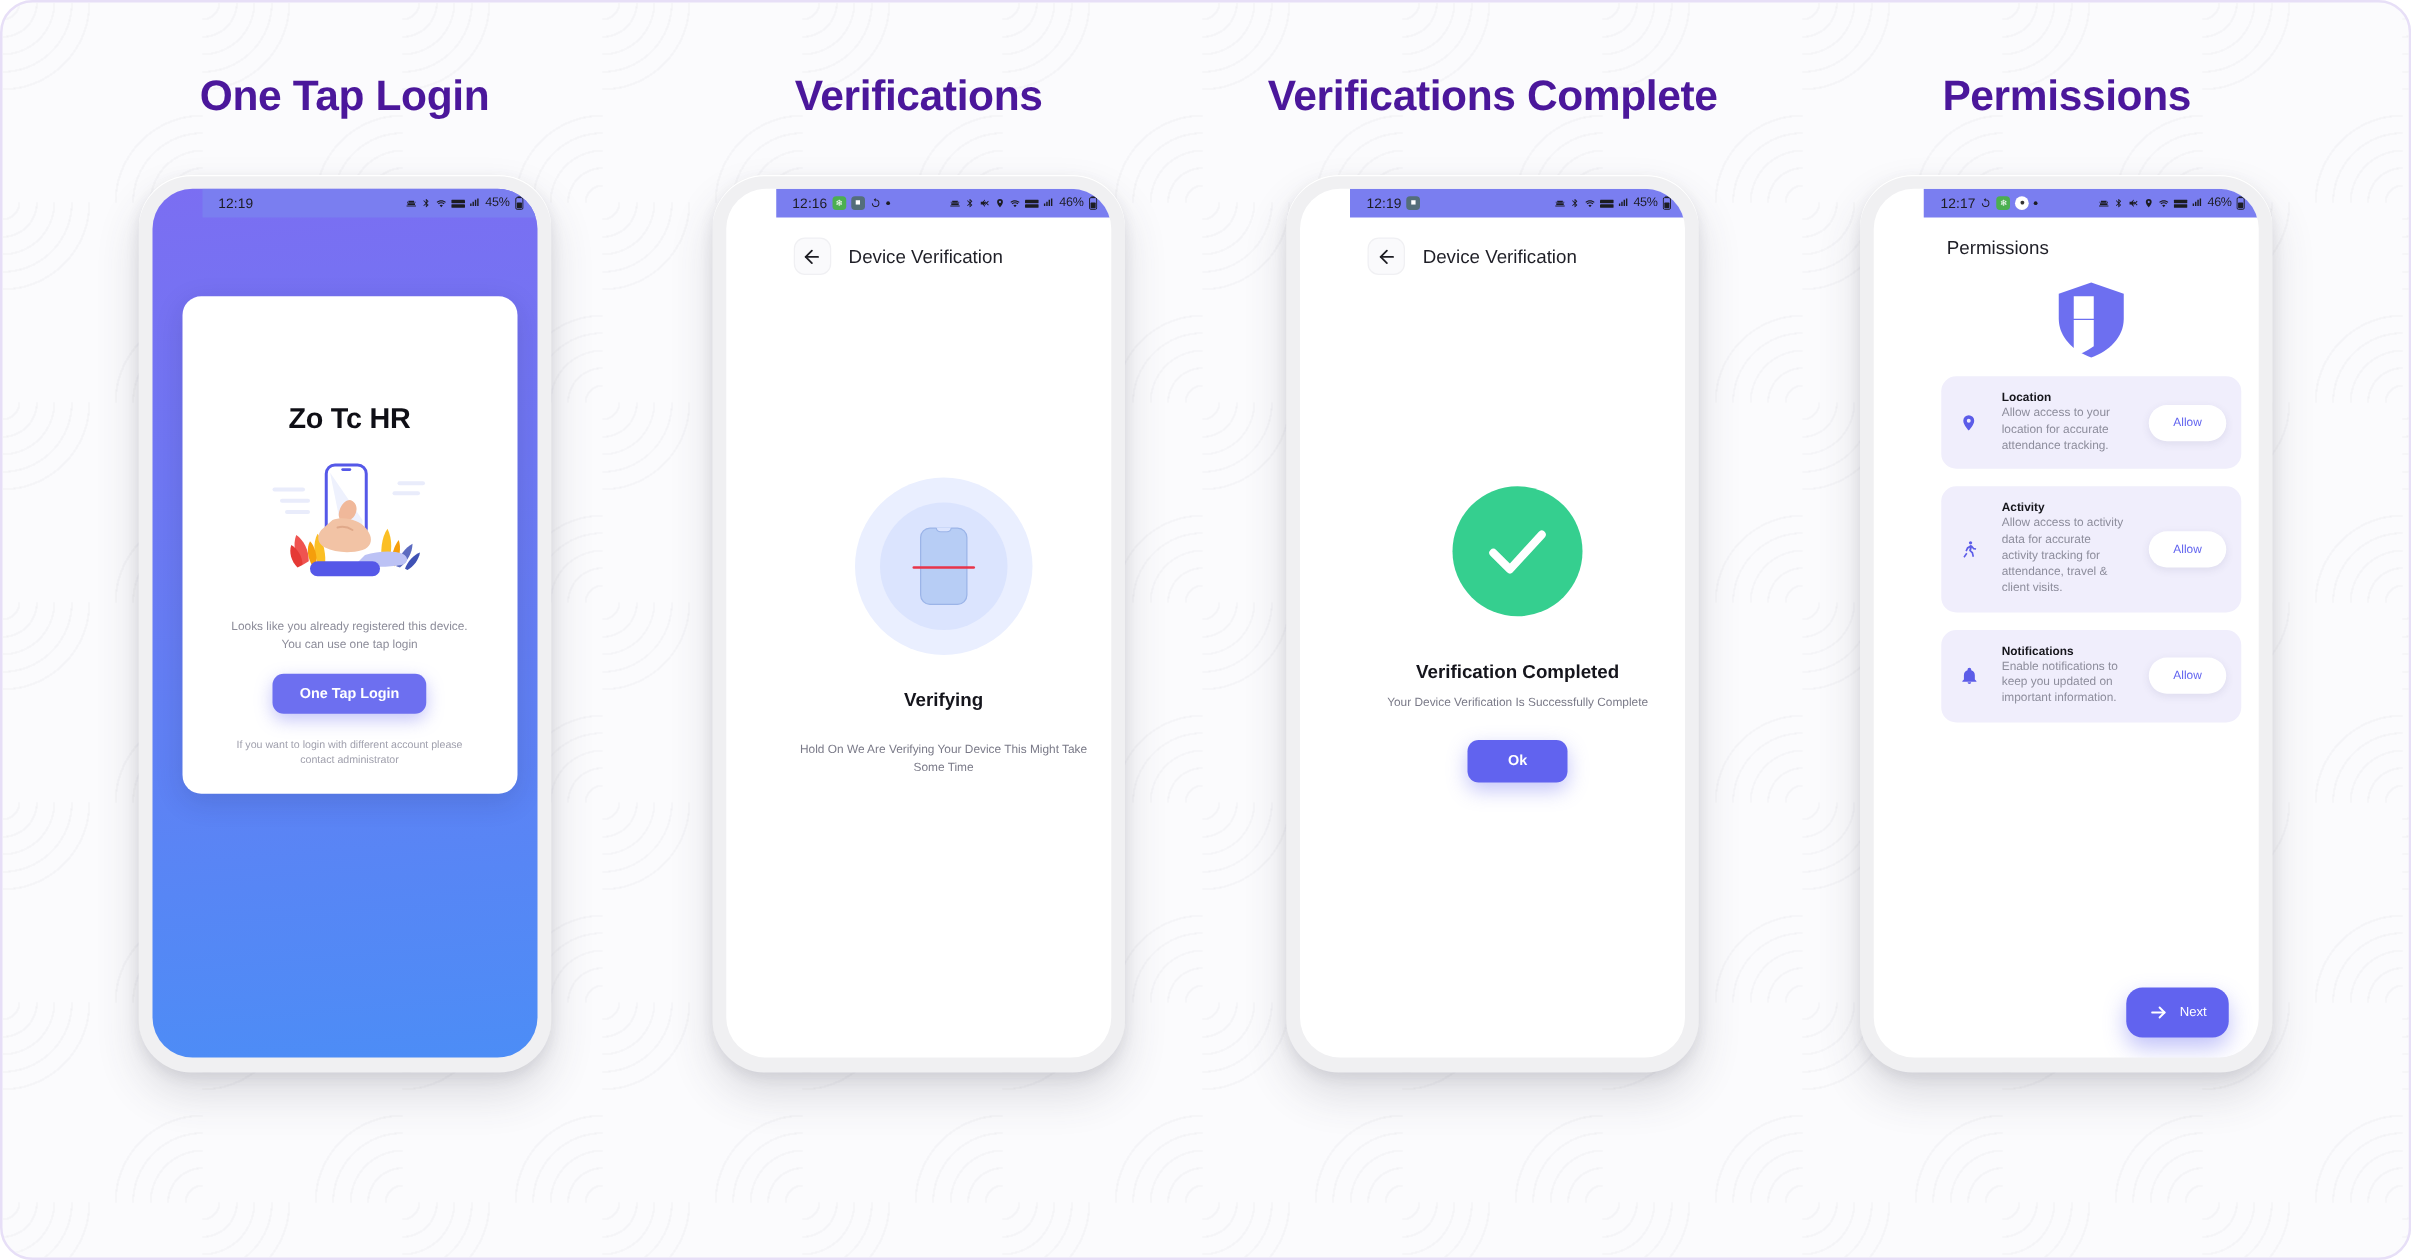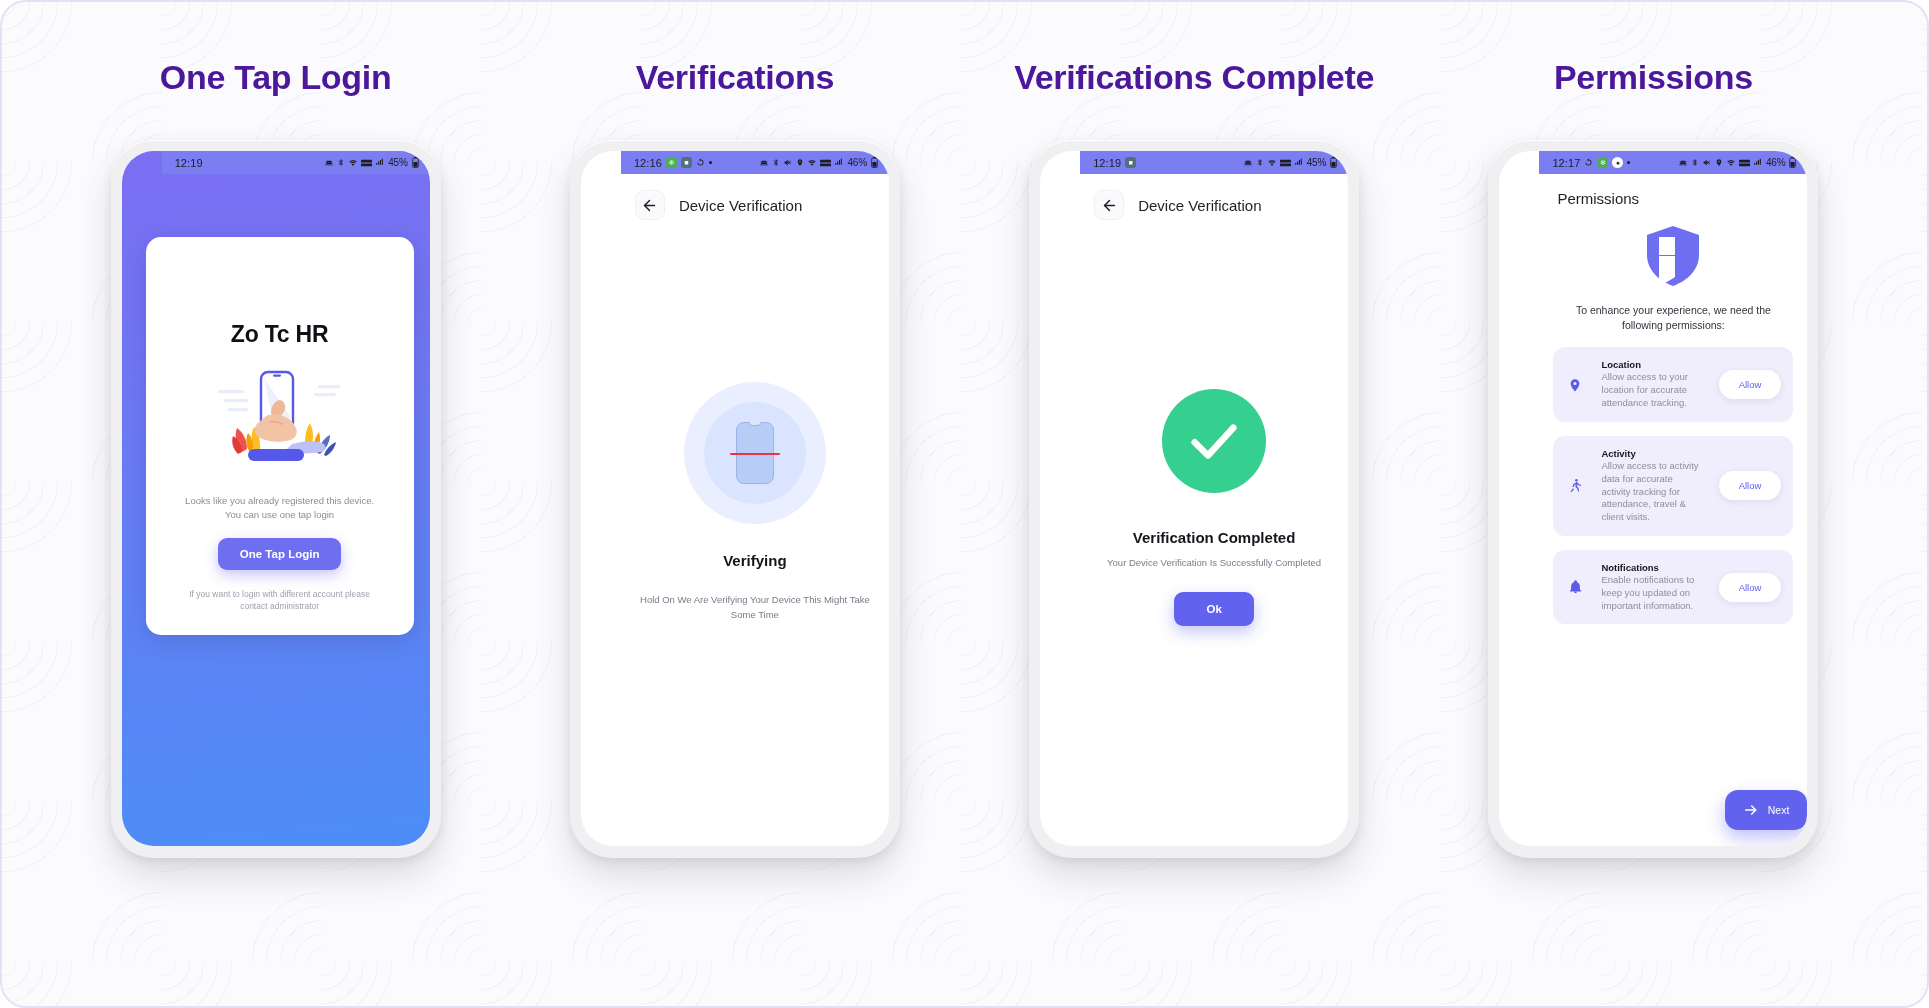--- a/index.html
+++ b/index.html
@@ -258,21 +258,21 @@
   .perm-name { font-size: 9.5px; font-weight: 700; color: #16161c; margin-bottom: 1px; }
   .perm-desc { font-size: 9.5px; color: #8d8d9c; line-height: 1.35; }
   .allow-btn {
     flex: 0 0 auto;
     background: #fff; border: none;
     color: #6163ef; font-size: 9.5px;
     padding: 9px 20px; border-radius: 20px;
     box-shadow: 0 2px 7px rgba(60,60,110,.10);
   }
   .next-btn {
-    position: absolute; right: 0; bottom: 16px;
+    position: absolute; right: 24px; bottom: 16px;
     background: #6163ef; color: #fff; border: none;
     display: flex; align-items: center; gap: 9px;
     font-size: 10.5px;
     padding: 12px 18px; border-radius: 13px;
     box-shadow: 0 8px 18px rgba(97,99,239,.40);
   }
 </style>
 </head>
 <body>
 
@@ -499,21 +499,21 @@
             <div class="appbar-title">Device Verification</div>
           </div>
 
           <div class="done-wrap">
             <div class="check-circle">
               <svg width="58" height="58" viewBox="0 0 24 24" fill="none" stroke="#ffffff" stroke-width="2.7" stroke-linecap="round" stroke-linejoin="round">
                   <polyline points="4 12.5 9.5 18 20 6.5"></polyline>
                 </svg>
             </div>
             <div class="done-title">Verification Completed</div>
-            <div class="done-sub">Your Device Verification Is Successfully Completed</div>
+            <div class="done-sub">Your Device Verification Is Successfully Complete</div>
             <button class="ok-btn">Ok</button>
           </div>
 
         </div>
       </div>
     </div>
 
     <div class="column">
       <div class="col-title">Permissions</div>
 
@@ -569,21 +569,20 @@
           <div class="perm-body">
 
             <div class="shield-wrap">
               <svg width="56" height="62" viewBox="0 0 56 62">
                 <path d="M28 1 L54 10 V30 C54 45 42 56 28 61 C14 56 2 45 2 30 V10 Z" fill="#6d6ff0"></path>
                 <path d="M28 12 H44 V30 H28 Z" fill="#ffffff" transform="translate(-14,0)"></path>
                 <path d="M28 31 H44 V52 C38 56 33 58.5 28 60 Z" fill="#ffffff" transform="translate(-14,0)"></path>
               </svg>
             </div>
 
-            <div class="perm-intro">To enhance your experience, we need the following permissions:</div>
 
             <div class="perm-card">
               <span class="perm-icon">
                 <svg width="14" height="18" viewBox="0 0 24 24" fill="#5c5ce8">
                     <path d="M12 2a7.5 7.5 0 0 0-7.5 7.5C4.5 15.4 12 23 12 23s7.5-7.6 7.5-13.5A7.5 7.5 0 0 0 12 2zm0 10.2a2.7 2.7 0 1 1 0-5.4 2.7 2.7 0 0 1 0 5.4z"></path>
                   </svg>
               </span>
               <span class="perm-text">
                 <span class="perm-name" style="display:block">Location</span>
                 <span class="perm-desc" style="display:block">Allow access to your location for accurate attendance tracking.</span>

